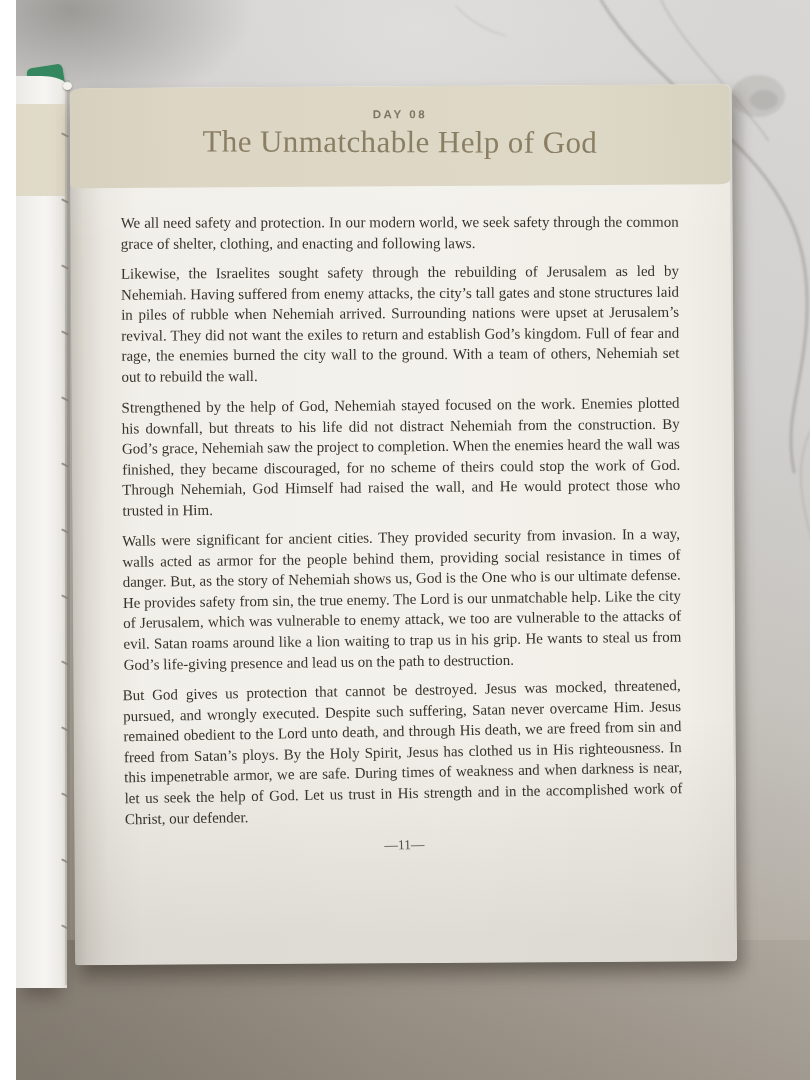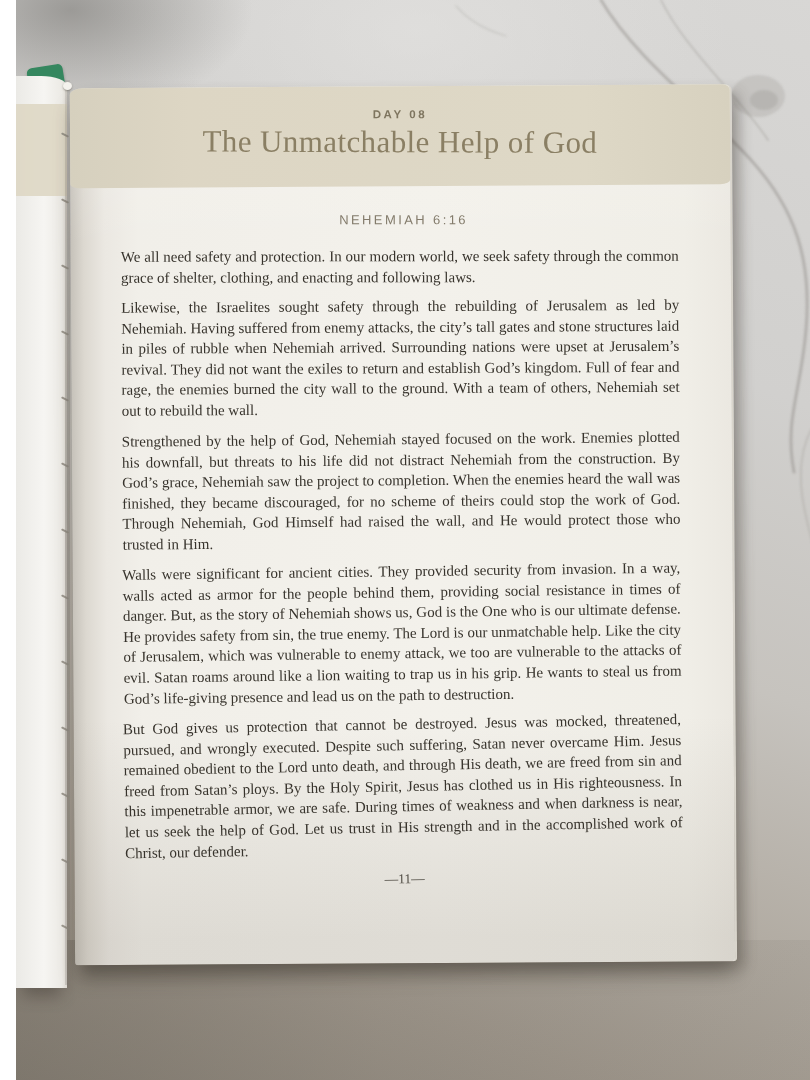--- a/index.html
+++ b/index.html
@@ -118,21 +118,20 @@
 
       <div class="band">
         <div class="band-inner">
           <div class="kicker">DAY 08</div>
           <h1 class="title">The Unmatchable Help of God</h1>
         </div>
       </div>
       <div style="height:100px"></div>
 
       <div class="verse">
-        <div class="verse-ref">NEHEMIAH 6:16</div>
       </div>
 
       <div class="body">
         <p>We all need safety and protection. In our modern world, we seek safety through the common grace of shelter, clothing, and enacting and following laws.</p>
         <p>Likewise, the Israelites sought safety through the rebuilding of Jerusalem as led by Nehemiah. Having suffered from enemy attacks, the city’s tall gates and stone structures laid in piles of rubble when Nehemiah arrived. Surrounding nations were upset at Jerusalem’s revival. They did not want the exiles to return and establish God’s kingdom. Full of fear and rage, the enemies burned the city wall to the ground. With a team of others, Nehemiah set out to rebuild the wall.</p>
         <p>Strengthened by the help of God, Nehemiah stayed focused on the work. Enemies plotted his downfall, but threats to his life did not distract Nehemiah from the construction. By God’s grace, Nehemiah saw the project to completion. When the enemies heard the wall was finished, they became discouraged, for no scheme of theirs could stop the work of God. Through Nehemiah, God Himself had raised the wall, and He would protect those who trusted in Him.</p>
         <p>Walls were significant for ancient cities. They provided security from invasion. In a way, walls acted as armor for the people behind them, providing social resistance in times of danger. But, as the story of Nehemiah shows us, God is the One who is our ultimate defense. He provides safety from sin, the true enemy. The Lord is our unmatchable help. Like the city of Jerusalem, which was vulnerable to enemy attack, we too are vulnerable to the attacks of evil. Satan roams around like a lion waiting to trap us in his grip. He wants to steal us from God’s life-giving presence and lead us on the path to destruction.</p>
         <p>But God gives us protection that cannot be destroyed. Jesus was mocked, threatened, pursued, and wrongly executed. Despite such suffering, Satan never overcame Him. Jesus remained obedient to the Lord unto death, and through His death, we are freed from sin and freed from Satan’s ploys. By the Holy Spirit, Jesus has clothed us in His righteousness. In this impenetrable armor, we are safe. During times of weakness and when darkness is near, let us seek the help of God. Let us trust in His strength and in the accomplished work of Christ, our defender.</p>
       </div>
 

